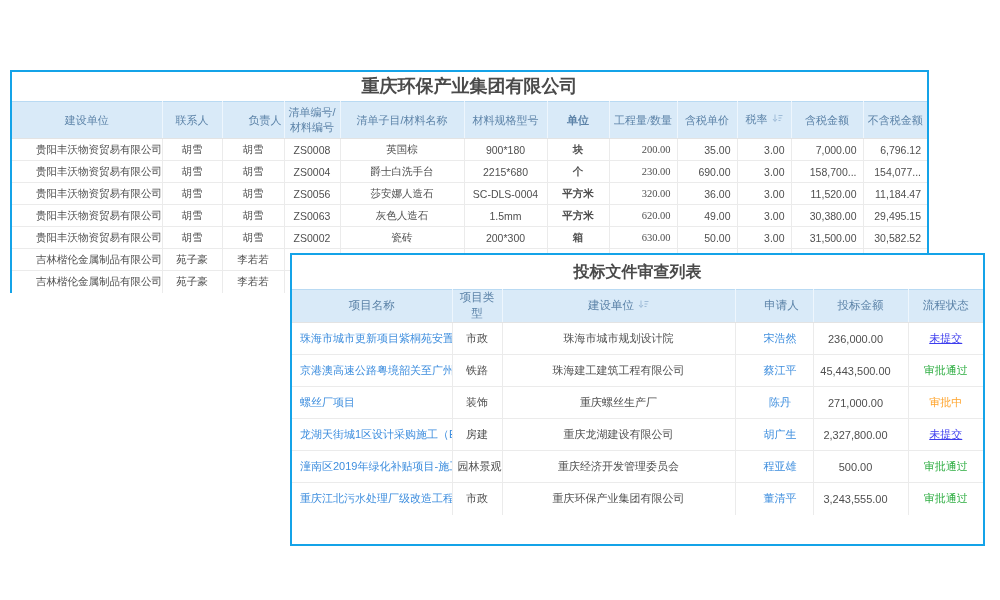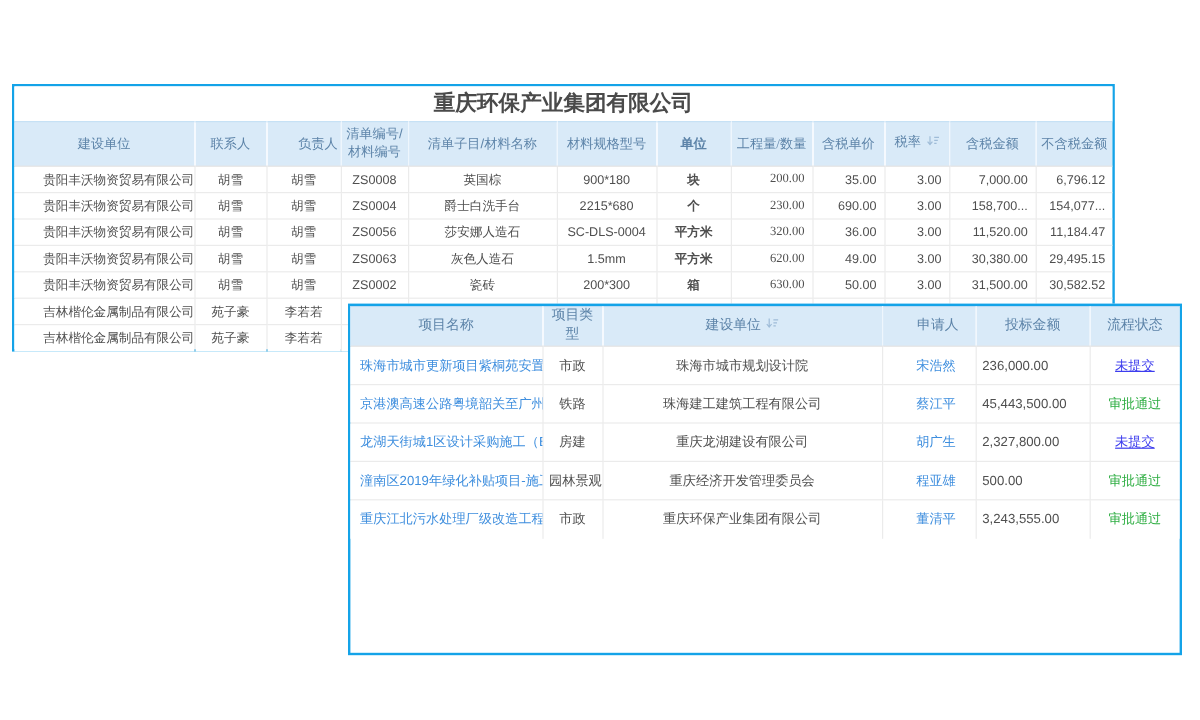--- a/index.html
+++ b/index.html
@@ -55,21 +55,21 @@
   #grid2 td{height:32px;}
   #grid2 th:nth-child(1),#grid2 td:nth-child(1){width:160px;}
   #grid2 th:nth-child(2),#grid2 td:nth-child(2){width:50px;}
   #grid2 th:nth-child(3),#grid2 td:nth-child(3){width:233px;}
   #grid2 th:nth-child(4),#grid2 td:nth-child(4){width:78px;padding-left:17px;}
   #grid2 th:nth-child(5),#grid2 td:nth-child(5){width:95px;}
   #grid2 th:nth-child(6),#grid2 td:nth-child(6){width:75px;}
   #grid2 td:nth-child(1){text-align:left;padding-left:8px;}
   #grid2 td:nth-child(2),#grid2 td:nth-child(3),#grid2 td:nth-child(4),
   #grid2 td:nth-child(6){text-align:center;}
-  #grid2 td:nth-child(5){text-align:left;padding-right:15px;}
+  #grid2 td:nth-child(5){text-align:center;padding-right:15px;}
 
   .cell-link{color:#3e8ede;cursor:pointer;}
   .status-blue{color:#3d3dee;text-decoration:underline;}
   .status-green{color:#2fae43;}
   .status-orange{color:#ffa32a;}
   .sort-ic{display:inline-block;margin-left:4px;vertical-align:-1px;}
 </style>
 </head>
 <body>
 
@@ -194,20 +194,21 @@
             <td></td>
             <td></td>
             <td></td>
             <td></td>
           </tr>
         </tbody>
     </table>
   </div>
 
   <div class="panel" id="panel2">
+    <div class="tbl-title">投标文件审查列表</div>
     <table class="grid" id="grid2">
       <thead>
           <tr>
             <th><span>项目名称</span></th>
             <th><span>项目类型</span></th>
             <th><span>建设单位</span><span class="sort-ic"><svg width="11" height="10" viewBox="0 0 11 10">
                   <path d="M3 0.5v6.5M1 5l2 2.5L5 5" stroke="#9fbcd8" stroke-width="1" fill="none"></path>
                   <path d="M6.5 1.5h4M6.5 4h3M6.5 6.5h2" stroke="#9fbcd8" stroke-width="1"></path>
                 </svg></span></th>
             <th><span>申请人</span></th>
@@ -226,20 +227,28 @@
           </tr>
           <tr>
             <td class="cell-link">京港澳高速公路粤境韶关至广州互通路...</td>
             <td>铁路</td>
             <td>珠海建工建筑工程有限公司</td>
             <td class="cell-link">蔡江平</td>
             <td>45,443,500.00</td>
             <td class="status-green">审批通过</td>
           </tr>
           <tr>
+            <td class="cell-link">螺丝厂项目</td>
+            <td>装饰</td>
+            <td>重庆螺丝生产厂</td>
+            <td class="cell-link">陈丹</td>
+            <td>271,000.00</td>
+            <td class="status-orange">审批中</td>
+          </tr>
+          <tr>
             <td class="cell-link">龙湖天街城1区设计采购施工（EPC）...</td>
             <td>房建</td>
             <td>重庆龙湖建设有限公司</td>
             <td class="cell-link">胡广生</td>
             <td>2,327,800.00</td>
             <td class="status-blue">未提交</td>
           </tr>
           <tr>
             <td class="cell-link">潼南区2019年绿化补贴项目-施工2标段</td>
             <td>园林景观</td>

